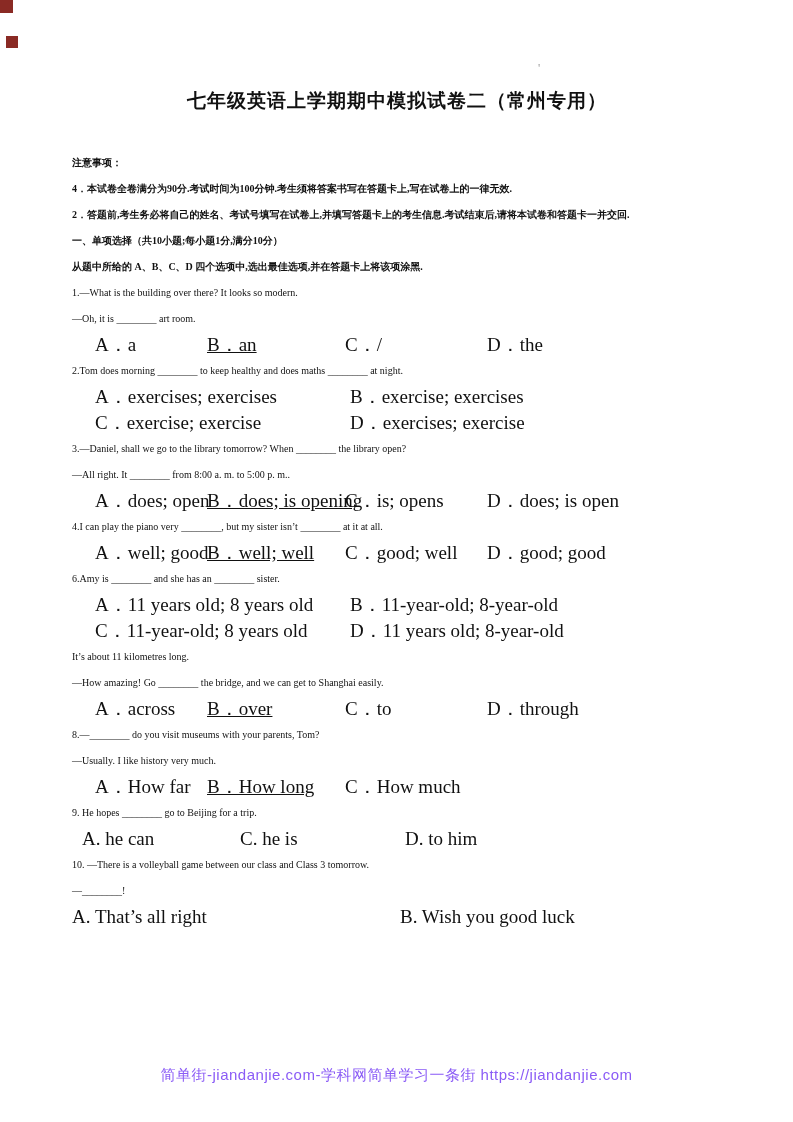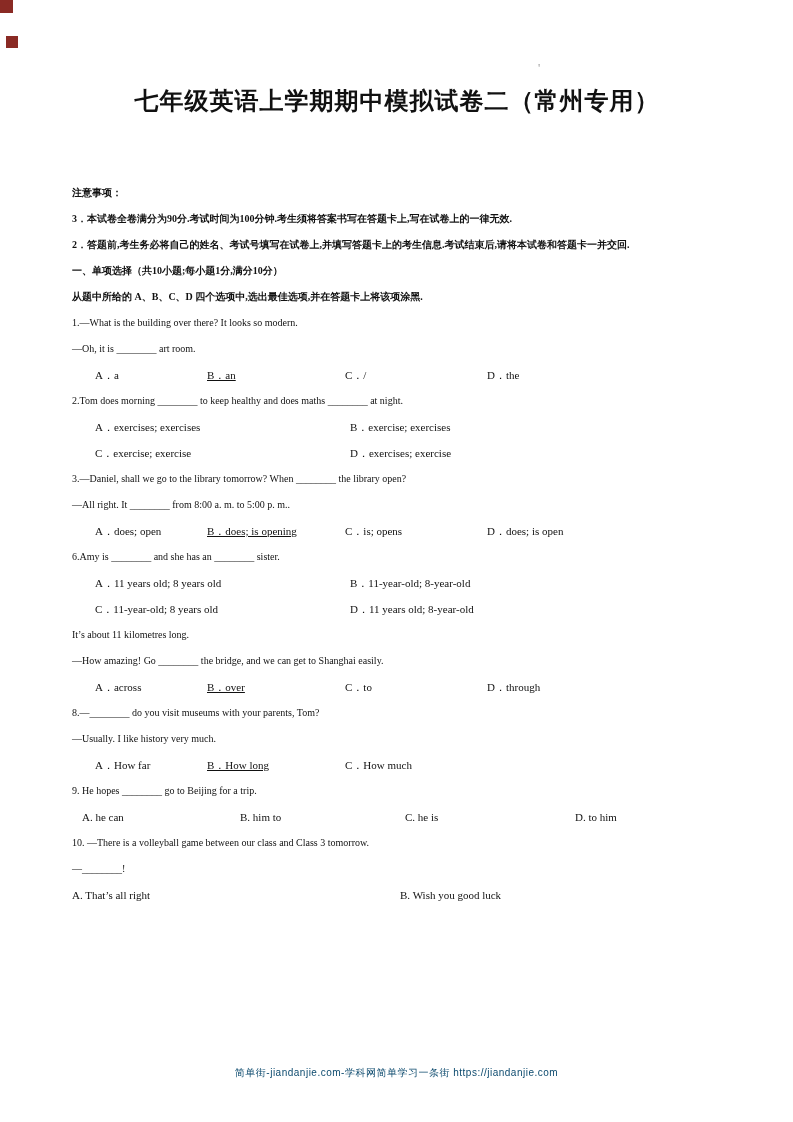--- a/index.html
+++ b/index.html
@@ -9,72 +9,72 @@
     width: 793px;
     height: 1122px;
     margin: 0 auto;
     background: #ffffff;
     overflow: hidden;
     color: #111111;
     font-family: "Liberation Serif", "DejaVu Serif", serif;
   }
   .inner { padding: 86px 71px 0 72px; }
   .title {
-    margin: 0 0 64px 0;
+    margin: 0 0 34px 0;
     text-align: center;
-    font-size: 24px;
+    font-size: 19px;
     font-weight: bold;
     line-height: 30px;
     letter-spacing: 1px;
   }
   .line { font-size: 10px; line-height: 26px; white-space: normal; }
   .bold { font-weight: bold; }
   .question { margin: 0; }
-  .opt-row { display: flex; font-size: 11px; line-height: 26px; }
+  .opt-row { display: flex; font-size: 19px; line-height: 26px; }
   .opt { flex: 0 0 auto; white-space: pre; }
   .opt:last-child { flex: 1 1 auto; }
   .opt-row.four { padding-left: 23px; }
   .opt-row.four .opt:nth-child(1) { width: 112px; }
   .opt-row.four .opt:nth-child(2) { width: 138px; text-decoration: underline; }
   .opt-row.four .opt:nth-child(3) { width: 142px; }
   .opt-row.two { padding-left: 23px; }
   .opt-row.two .opt:nth-child(1) { width: 255px; }
   .opt-row.wide4 { padding-left: 0; margin-left: 10px; }
   .opt-row.wide4 .opt:nth-child(1) { width: 158px; }
   .opt-row.wide4 .opt:nth-child(2) { width: 165px; }
   .opt-row.wide4 .opt:nth-child(3) { width: 170px; }
   .opt-row.wide2 { padding-left: 0; justify-content: center; }
   .opt-row.wide2 .opt:nth-child(1) { width: 328px; }
   .footer {
     position: absolute;
     left: 0; right: 0;
     top: 1066px;
     text-align: center;
-    font-size: 10px;
-    color: #0c4a6e;
+    font-size: 15px;
+    color: #8b5cf6;
     font-family: "Liberation Sans", "DejaVu Sans", sans-serif;
     letter-spacing: 0.5px;
   }
   .corner-a { position: absolute; left: 0; top: 0; width: 13px; height: 13px; background: #8a2a24; }
   .corner-b { position: absolute; left: 6px; top: 36px; width: 12px; height: 12px; background: #8a2a24; }
   .stray { position: absolute; left: 538px; top: 62px; color: #9a9a9a; font-size: 12px; line-height: 12px; }
 </style>
 </head>
 <body>
 
 <div class="page">
   <div class="corner-a"></div>
   <div class="corner-b"></div>
   <div class="stray">'</div>
 
   <div class="inner">
     <h1 class="title">七年级英语上学期期中模拟试卷二（常州专用）</h1>
 
     <div class="line bold">注意事项：</div>
-    <div class="line bold">3．本试卷全卷满分为90分.考试时间为100分钟.考生须将答案书写在答题卡上,写在试卷上的一律无效.</div>
+    <div class="line bold">4．本试卷全卷满分为90分.考试时间为100分钟.考生须将答案书写在答题卡上,写在试卷上的一律无效.</div>
     <div class="line bold">2．答题前,考生务必将自己的姓名、考试号填写在试卷上,并填写答题卡上的考生信息.考试结束后,请将本试卷和答题卡一并交回.</div>
 
     <div class="line bold">一、单项选择（共10小题;每小题1分,满分10分）</div>
     <div class="line bold">从题中所给的 A、B、C、D 四个选项中,选出最佳选项,并在答题卡上将该项涂黑.</div>
 
     <div id="questions">
         <div class="question">
           <div class="line">1.—What is the building over there? It looks so modern.</div>
           <div class="line">—Oh, it is ________ art room.</div>
           <div class="opt-row four">
@@ -99,20 +99,29 @@
           <div class="line">3.—Daniel, shall we go to the library tomorrow? When ________ the library open?</div>
           <div class="line">—All right. It ________ from 8:00 a. m. to 5:00 p. m..</div>
           <div class="opt-row four">
             <span class="opt">A．does; open</span>
             <span class="opt">B．does; is opening</span>
             <span class="opt">C．is; opens</span>
             <span class="opt">D．does; is open</span>
           </div>
         </div>
         <div class="question">
+          <div class="line">4.I can play the piano very ________, but my sister isn’t ________ at it at all.</div>
+          <div class="opt-row four">
+            <span class="opt">A．well; good</span>
+            <span class="opt">B．well; well</span>
+            <span class="opt">C．good; well</span>
+            <span class="opt">D．good; good</span>
+          </div>
+        </div>
+        <div class="question">
           <div class="line">6.Amy is ________ and she has an ________ sister.</div>
           <div class="opt-row two">
             <span class="opt">A．11 years old; 8 years old</span>
             <span class="opt">B．11-year-old; 8-year-old</span>
           </div>
           <div class="opt-row two">
             <span class="opt">C．11-year-old; 8 years old</span>
             <span class="opt">D．11 years old; 8-year-old</span>
           </div>
         </div>
@@ -132,21 +141,20 @@
           <div class="opt-row four">
             <span class="opt">A．How far</span>
             <span class="opt">B．How long</span>
             <span class="opt">C．How much</span>
           </div>
         </div>
         <div class="question">
           <div class="line">9. He hopes ________ go to Beijing for a trip.</div>
           <div class="opt-row wide4">
             <span class="opt">A. he can</span>
-            <span class="opt">B. him to</span>
             <span class="opt">C. he is</span>
             <span class="opt">D. to him</span>
           </div>
         </div>
         <div class="question">
           <div class="line">10. —There is a volleyball game between our class and Class 3 tomorrow.</div>
           <div class="line">—________!</div>
           <div class="opt-row wide2">
             <span class="opt">A. That’s all right</span>
             <span class="opt">B. Wish you good luck</span>

